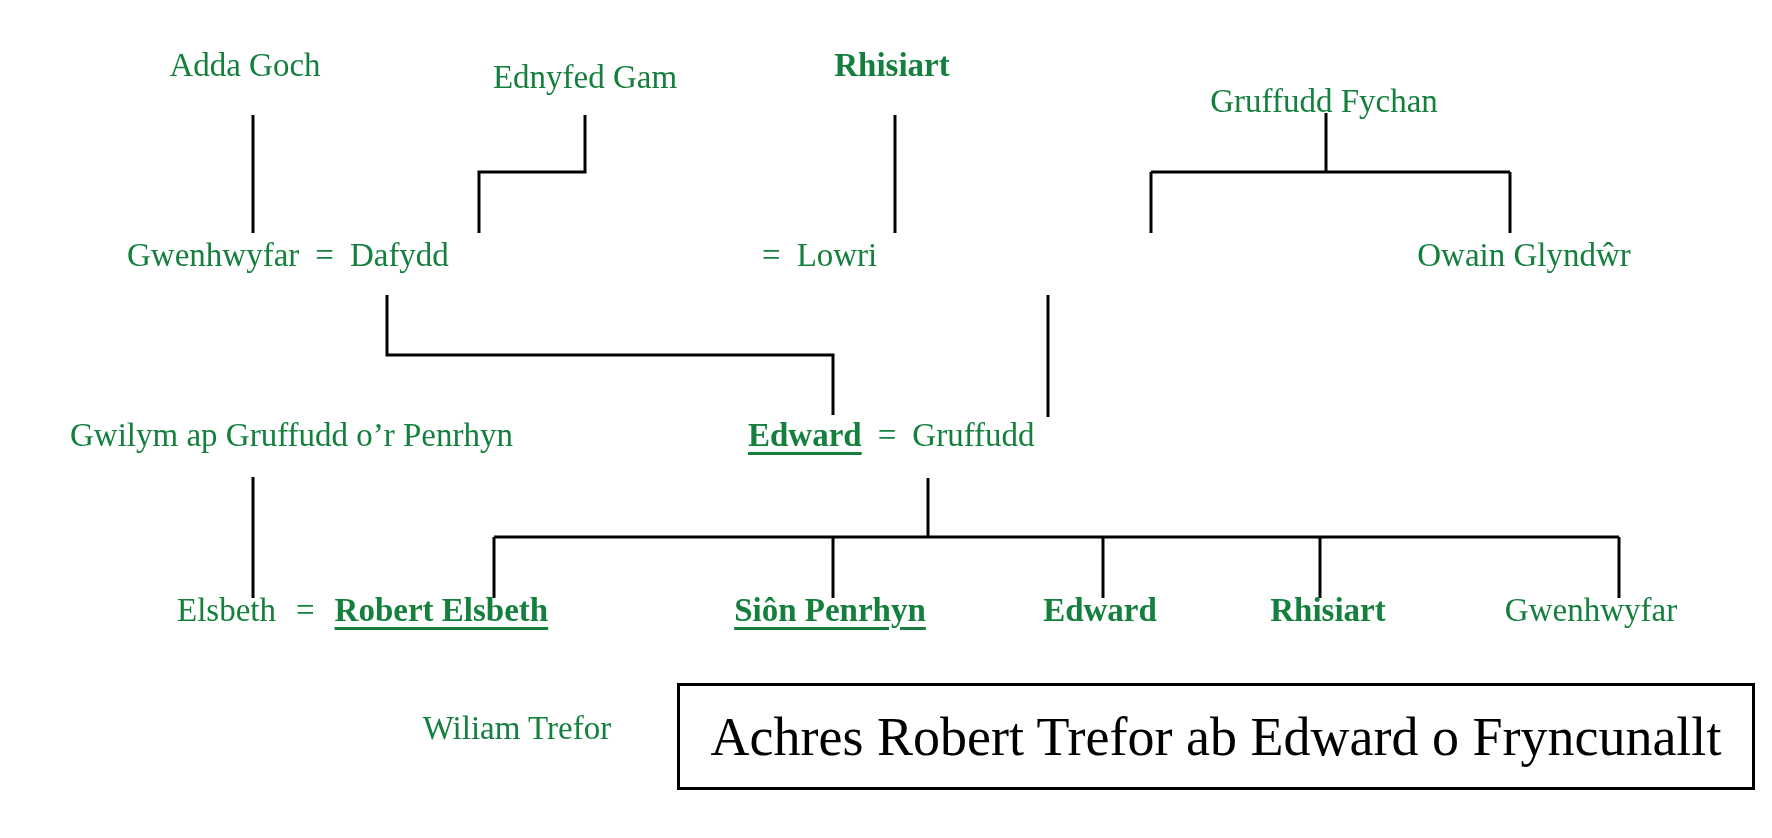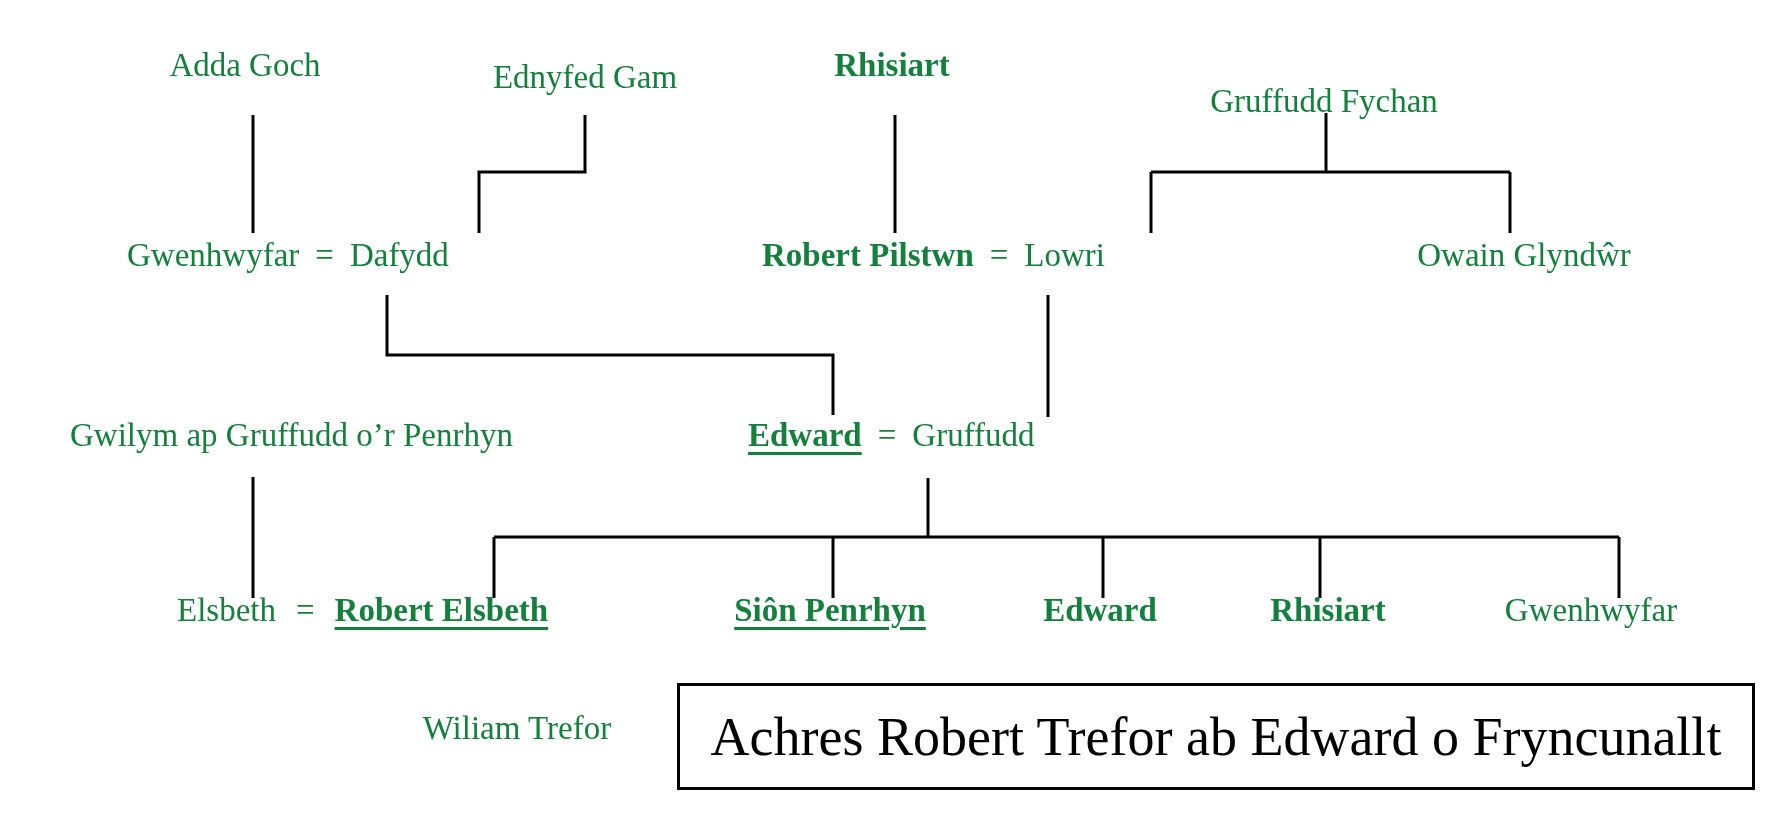--- a/index.html
+++ b/index.html
@@ -62,21 +62,20 @@
   <div class="lbl center" style="left:585px;top:49px;margin-top:12px;">Ednyfed Gam</div>
   <div class="lbl center b" style="left:892px;top:49px;">Rhisiart</div>
   <div class="lbl center" style="left:1324px;top:49px;margin-top:36px;">Gruffudd Fychan</div>
 
   <div class="lbl couple" style="left:127px;top:239px;">
     <span>Gwenhwyfar</span>
       <span>=</span>
       <span>Dafydd</span>
   </div>
   <div class="lbl couple" style="left:762px;top:239px;">
-    <span class="b">Robert Pilstwn</span>
       <span>=</span>
       <span>Lowri</span>
   </div>
   <div class="lbl center" style="left:1524px;top:239px;">Owain Glyndŵr</div>
 
   <div class="lbl" style="left:70px;top:419px;">Gwilym ap Gruffudd o’r Penrhyn</div>
   <div class="lbl couple" style="left:748px;top:419px;">
     <span class="b u">Edward</span>
       <span>=</span>
       <span>Gruffudd</span>

